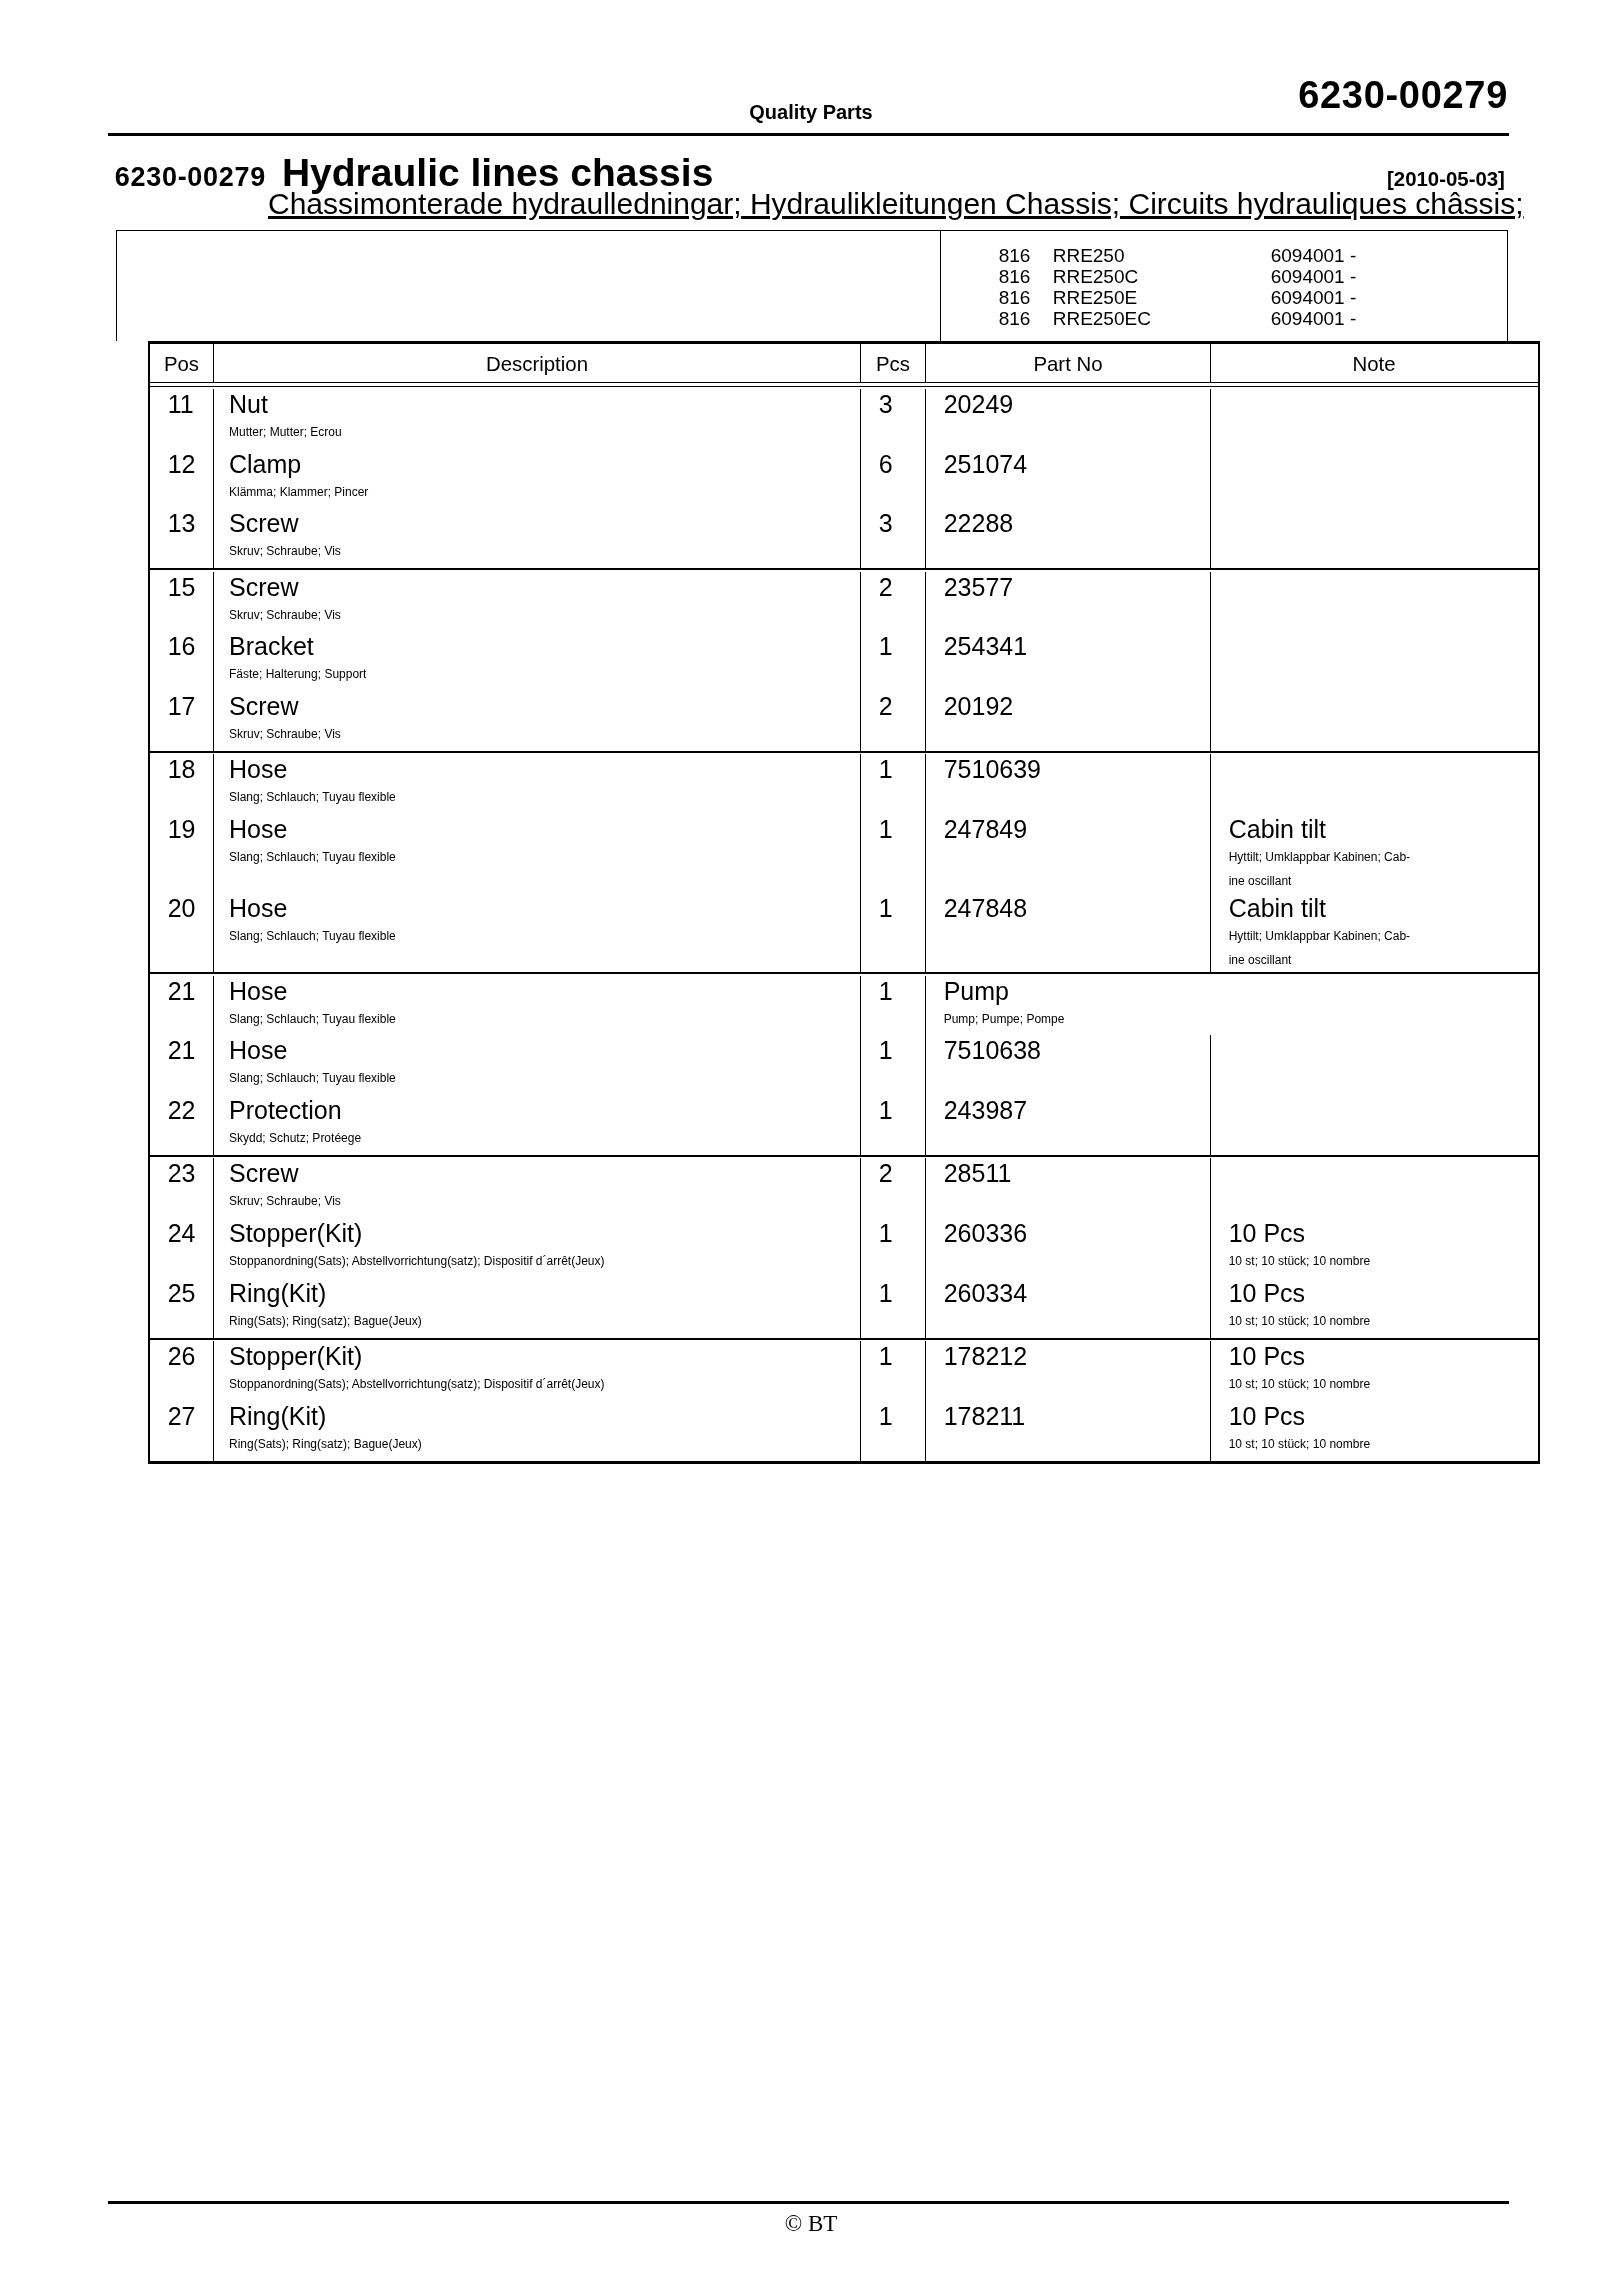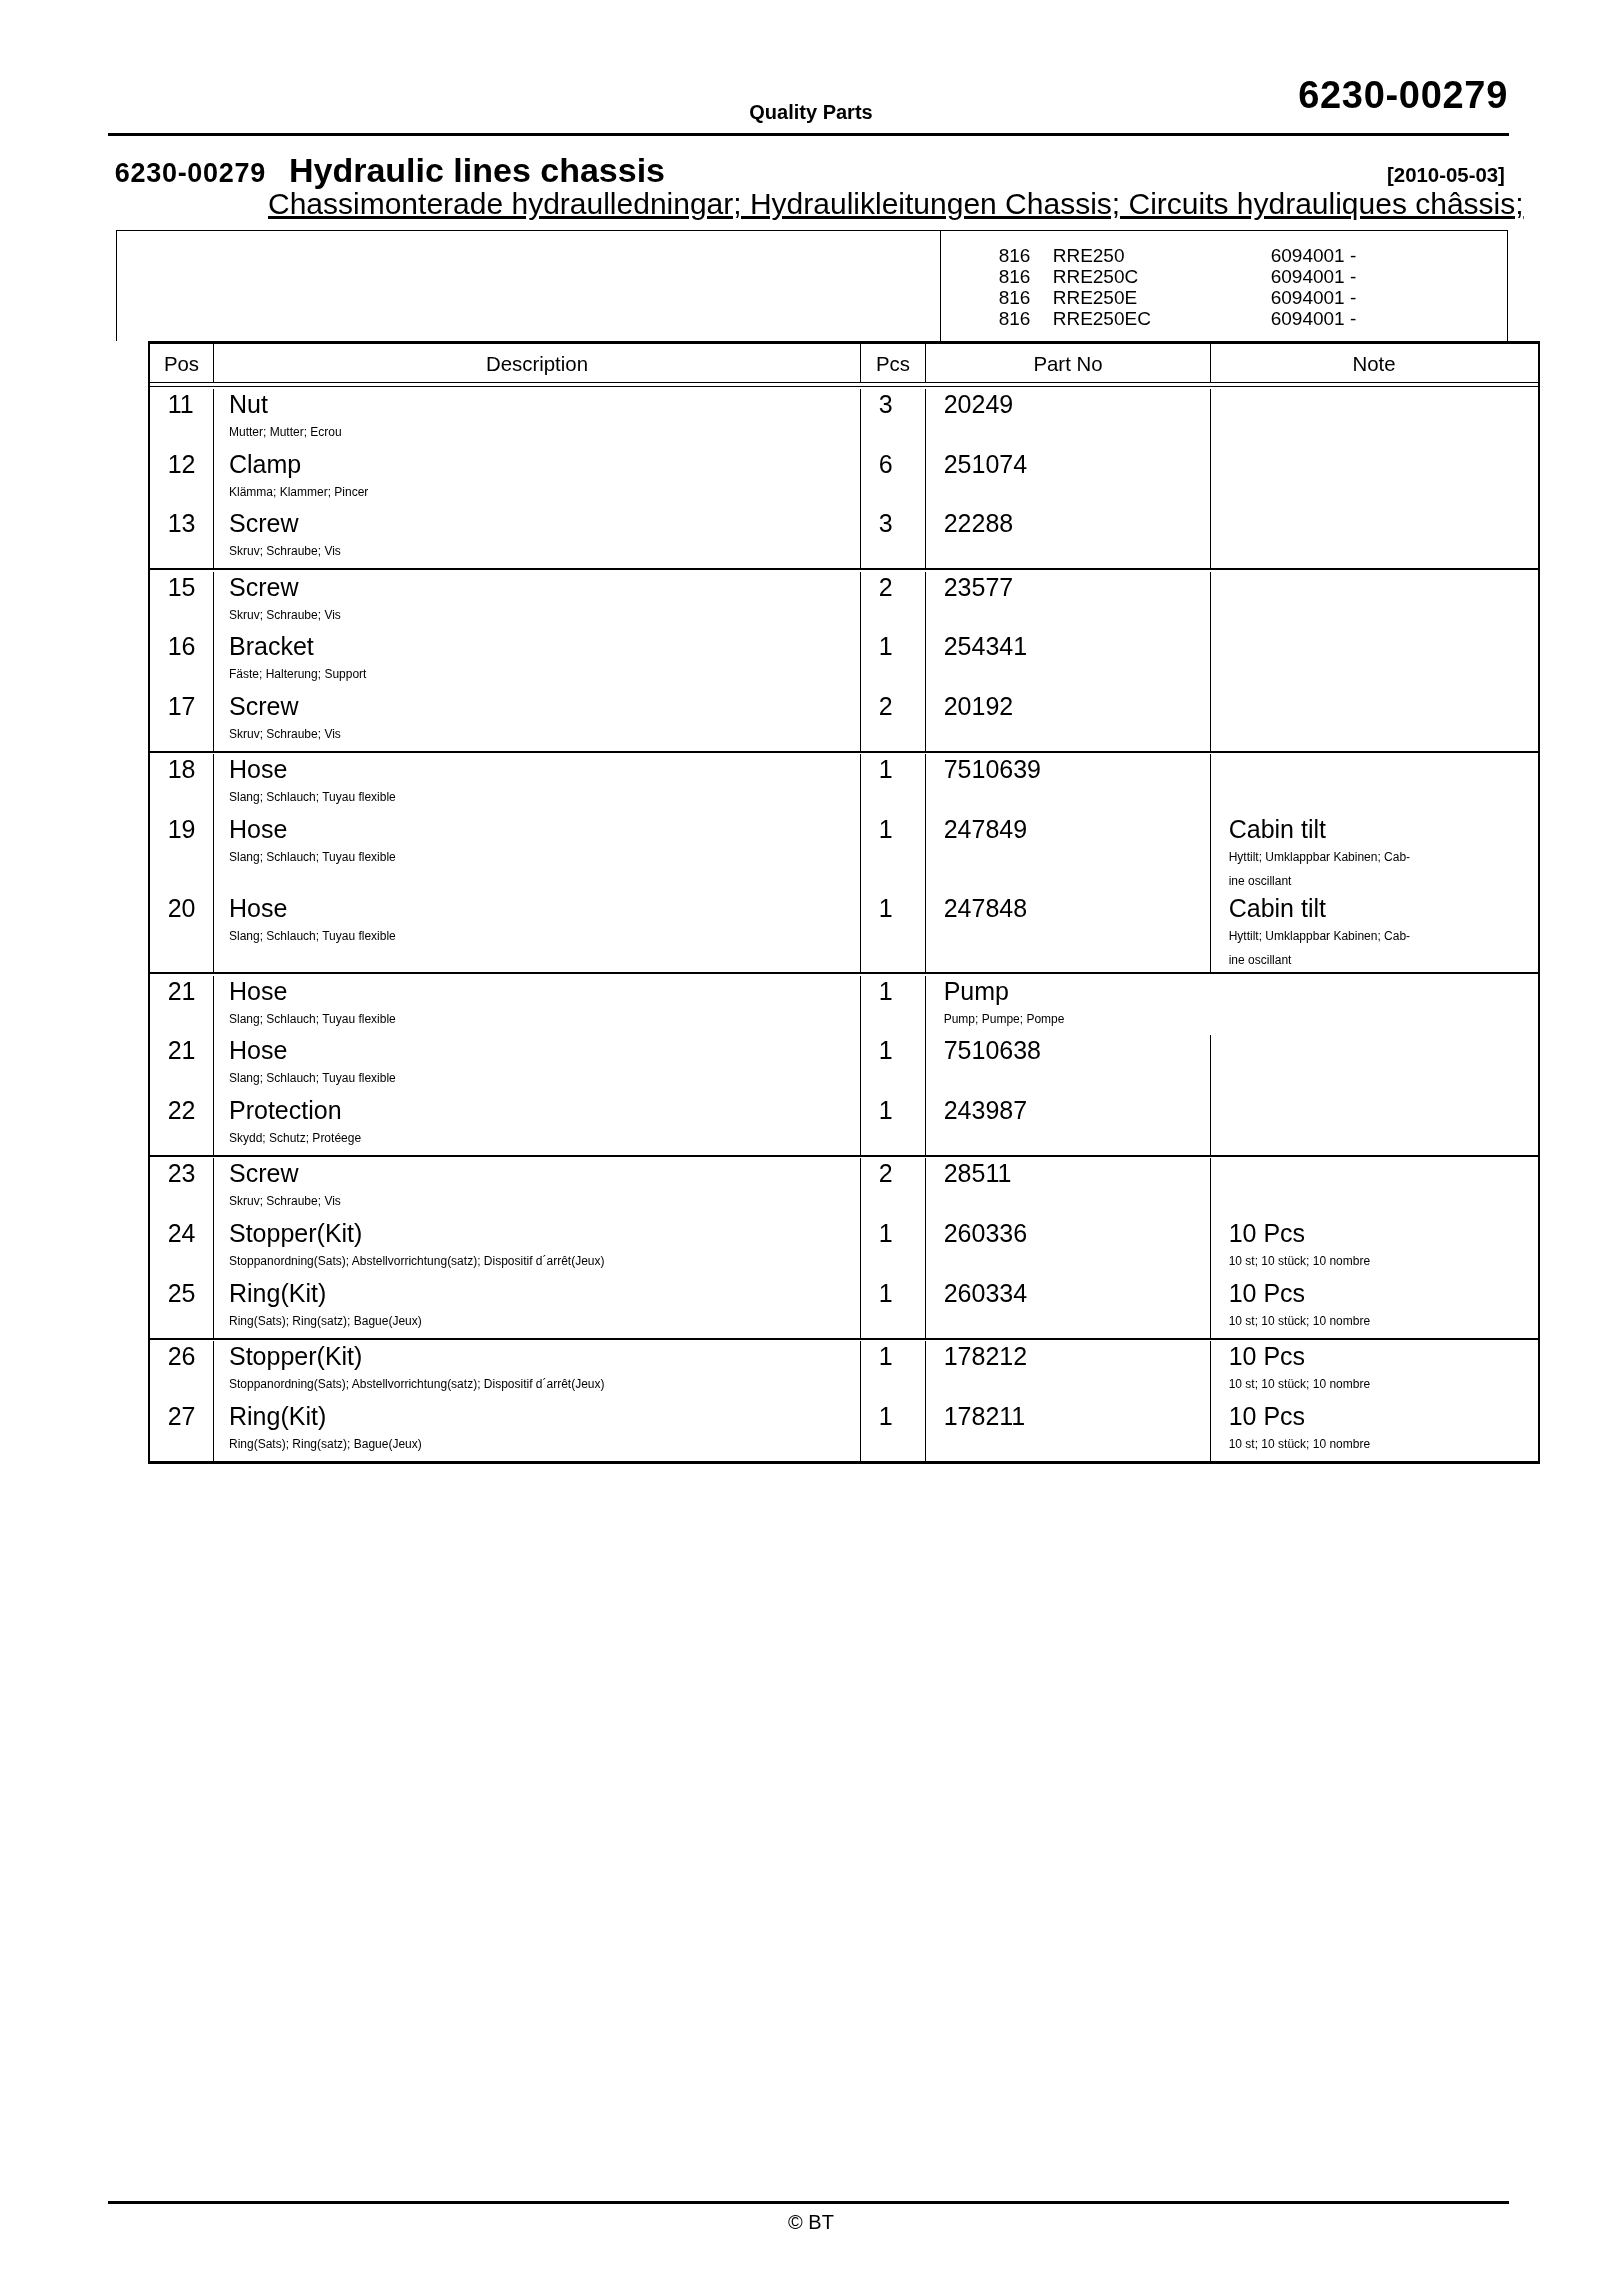--- a/index.html
+++ b/index.html
@@ -22,21 +22,21 @@
   }
   .rule{position:absolute;left:108px;width:1401px;height:3.4px;background:#000;}
   .rule-top{top:133px;}
   .rule-bottom{top:2201px;}
   
   .title-row{
     position:absolute;top:151px;left:108px;width:1401px;
     display:flex;align-items:baseline;
   }
   .doc-number{font-size:27px;font-weight:bold;padding-left:6.8px;letter-spacing:0.7px;}
-  .doc-title{font-size:34px;font-weight:bold;margin-left:23px;}
+  .doc-title{font-size:39px;font-weight:bold;margin-left:16px;}
   .doc-date{font-size:20.4px;font-weight:bold;margin-left:auto;padding-right:4.1px;}
   .subtitle{
     position:absolute;top:187px;left:268px;
     font-size:30px;
     text-decoration:underline;
   }
   
   .model-box{
     position:absolute;top:230px;left:116px;width:1392px;height:111px;
     border:1.4px solid #000;border-bottom:none;
@@ -72,21 +72,21 @@
   .sub{font-size:12px;line-height:24px;white-space:pre;}
   .item{padding-bottom:0;}
   .item .c-pos{padding-left:17.7px;}
   .item .c-desc{padding-left:15px;padding-bottom:4.8px;}
   .item .c-pcs{padding-left:17.7px;}
   .item .c-part{padding-left:17.7px;}
   .item .c-note{padding-left:17.7px;}
   
   .footer-text{
     position:absolute;top:2211px;left:0;width:100%;
-    text-align:center;font-size:20px;
+    text-align:center;font-size:23px;font-family:Liberation Serif, serif;
   }
 </style>
 </head>
 <body>
 
 <div class="page">
 
   <div class="big-number">6230-00279</div>
   <div class="brand">Quality Parts</div>
   <div class="rule rule-top"></div>

